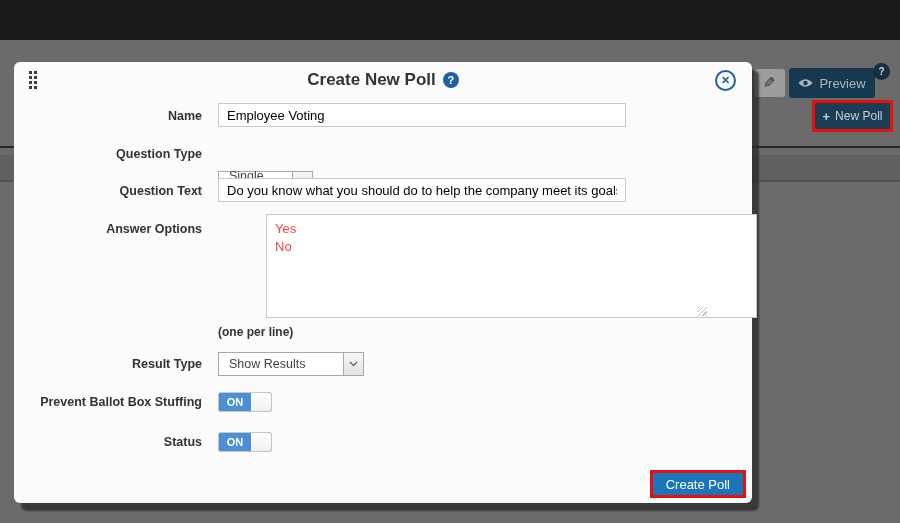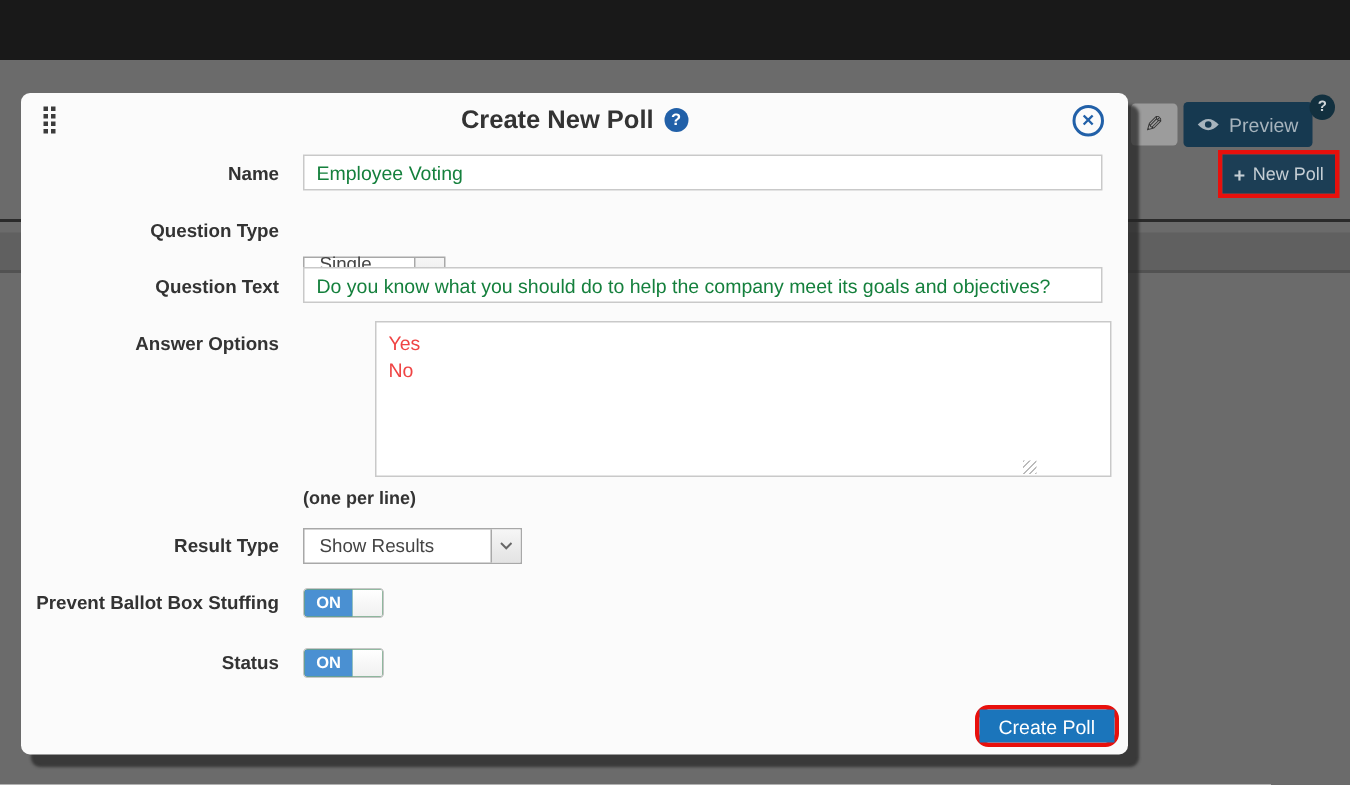--- a/index.html
+++ b/index.html
@@ -28,37 +28,37 @@
   .drag-handle { position:absolute; left:14px; top:8px; width:14px; height:22px; cursor:move; }
   .drag-handle .dot { position:absolute; left:1px; top:1px; width:3px; height:3px; background:#3c3c3c;
       box-shadow:5px 0 #3c3c3c, 0 5px #3c3c3c, 5px 5px #3c3c3c, 0 10px #3c3c3c, 5px 10px #3c3c3c, 0 15px #3c3c3c, 5px 15px #3c3c3c; }
 
   .modal-title-row { position:absolute; left:0; top:0; width:100%; height:36px; display:flex; align-items:center; justify-content:center; gap:7px; }
   .modal-title { font-size:17px; font-weight:bold; color:#333; }
   .help-icon { width:16px; height:16px; border-radius:50%; background:#2160a8; color:#fff; font-size:11px; font-weight:bold; display:flex; align-items:center; justify-content:center; }
 
   .close-btn { position:absolute; right:16px; top:8px; width:21px; height:21px; border-radius:50%; border:2px solid #2160a8; color:#2160a8; background:transparent; display:flex; align-items:center; justify-content:center; font-size:11px; font-weight:bold; cursor:pointer; }
 
-  .row { position:absolute; left:0; width:100%;padding-left:48px; }
+  .row { position:absolute; left:16px; width:100%;padding-left:48px; }
   .lbl { position:absolute; left:0; width:172px; text-align:right; font-size:12.5px; font-weight:bold; color:#333; }
   .field { position:absolute; left:188px; }
 
-  .text-input { width:533px; height:24px; border:1px solid #c9c9c9; background:#fff; padding:0 8px; font-family:"Liberation Sans",sans-serif; font-size:13px; color:#15803d; }
+  .text-input { width:408px; height:24px; border:1px solid #c9c9c9; background:#fff; padding:0 8px; font-family:"Liberation Sans",sans-serif; font-size:13px; color:#000000; }
   .textarea { width:491px; height:104px; border:1px solid #c9c9c9; background:#fff; padding:5px 8px; font-family:"Liberation Sans",sans-serif; font-size:13px; color:#ef4444; line-height:18px; resize:none; position:relative; white-space:pre; }
   .resize-grip { position:absolute; right:2px; bottom:2px; width:9px; height:9px; background:repeating-linear-gradient(135deg,#bbb 0 1px,transparent 1px 3px); }
 
   .select { height:24px; border:1px solid #a8a8a8; background:#fff; display:flex; align-items:stretch; cursor:pointer; }
   .select .sel-text { flex:1; display:flex; align-items:center; padding:0 10px; font-size:12.5px; color:#444; }
   .select .sel-arrow { width:20px; background:linear-gradient(#f6f6f6,#e3e3e3); border-left:1px solid #a8a8a8; display:flex; align-items:center; justify-content:center; }
 
   .toggle { width:54px; height:20px; border:1px solid #c6c6c6; border-radius:3px; background:#15803d; display:flex; overflow:hidden; cursor:pointer; }
   .toggle .on-seg { width:32px; height:100%; background:#4a90d2; color:#fff; font-size:11px; font-weight:bold; display:flex; align-items:center; justify-content:center; }
   .toggle .knob-seg { flex:1; background:linear-gradient(#ffffff,#f0f0f0); }
 
-  .create-wrap { position:absolute; right:6px; top:408px; height:28px;border-radius:9px; }
+  .create-wrap { position:absolute; right:6px; top:408px; height:28px; }
   .create-btn { height:100%; background:#1b75bb; color:#fff; border:none; font-family:"Liberation Sans",sans-serif; font-size:13px; padding:0 13px; cursor:pointer; }
 
   .hint { font-size:12px; font-weight:bold; color:#333; }
 </style>
 </head>
 <body>
 
 <div class="topbar"></div>
 <div class="bg-header-line"></div>
 <div class="bg-table-band"></div>

